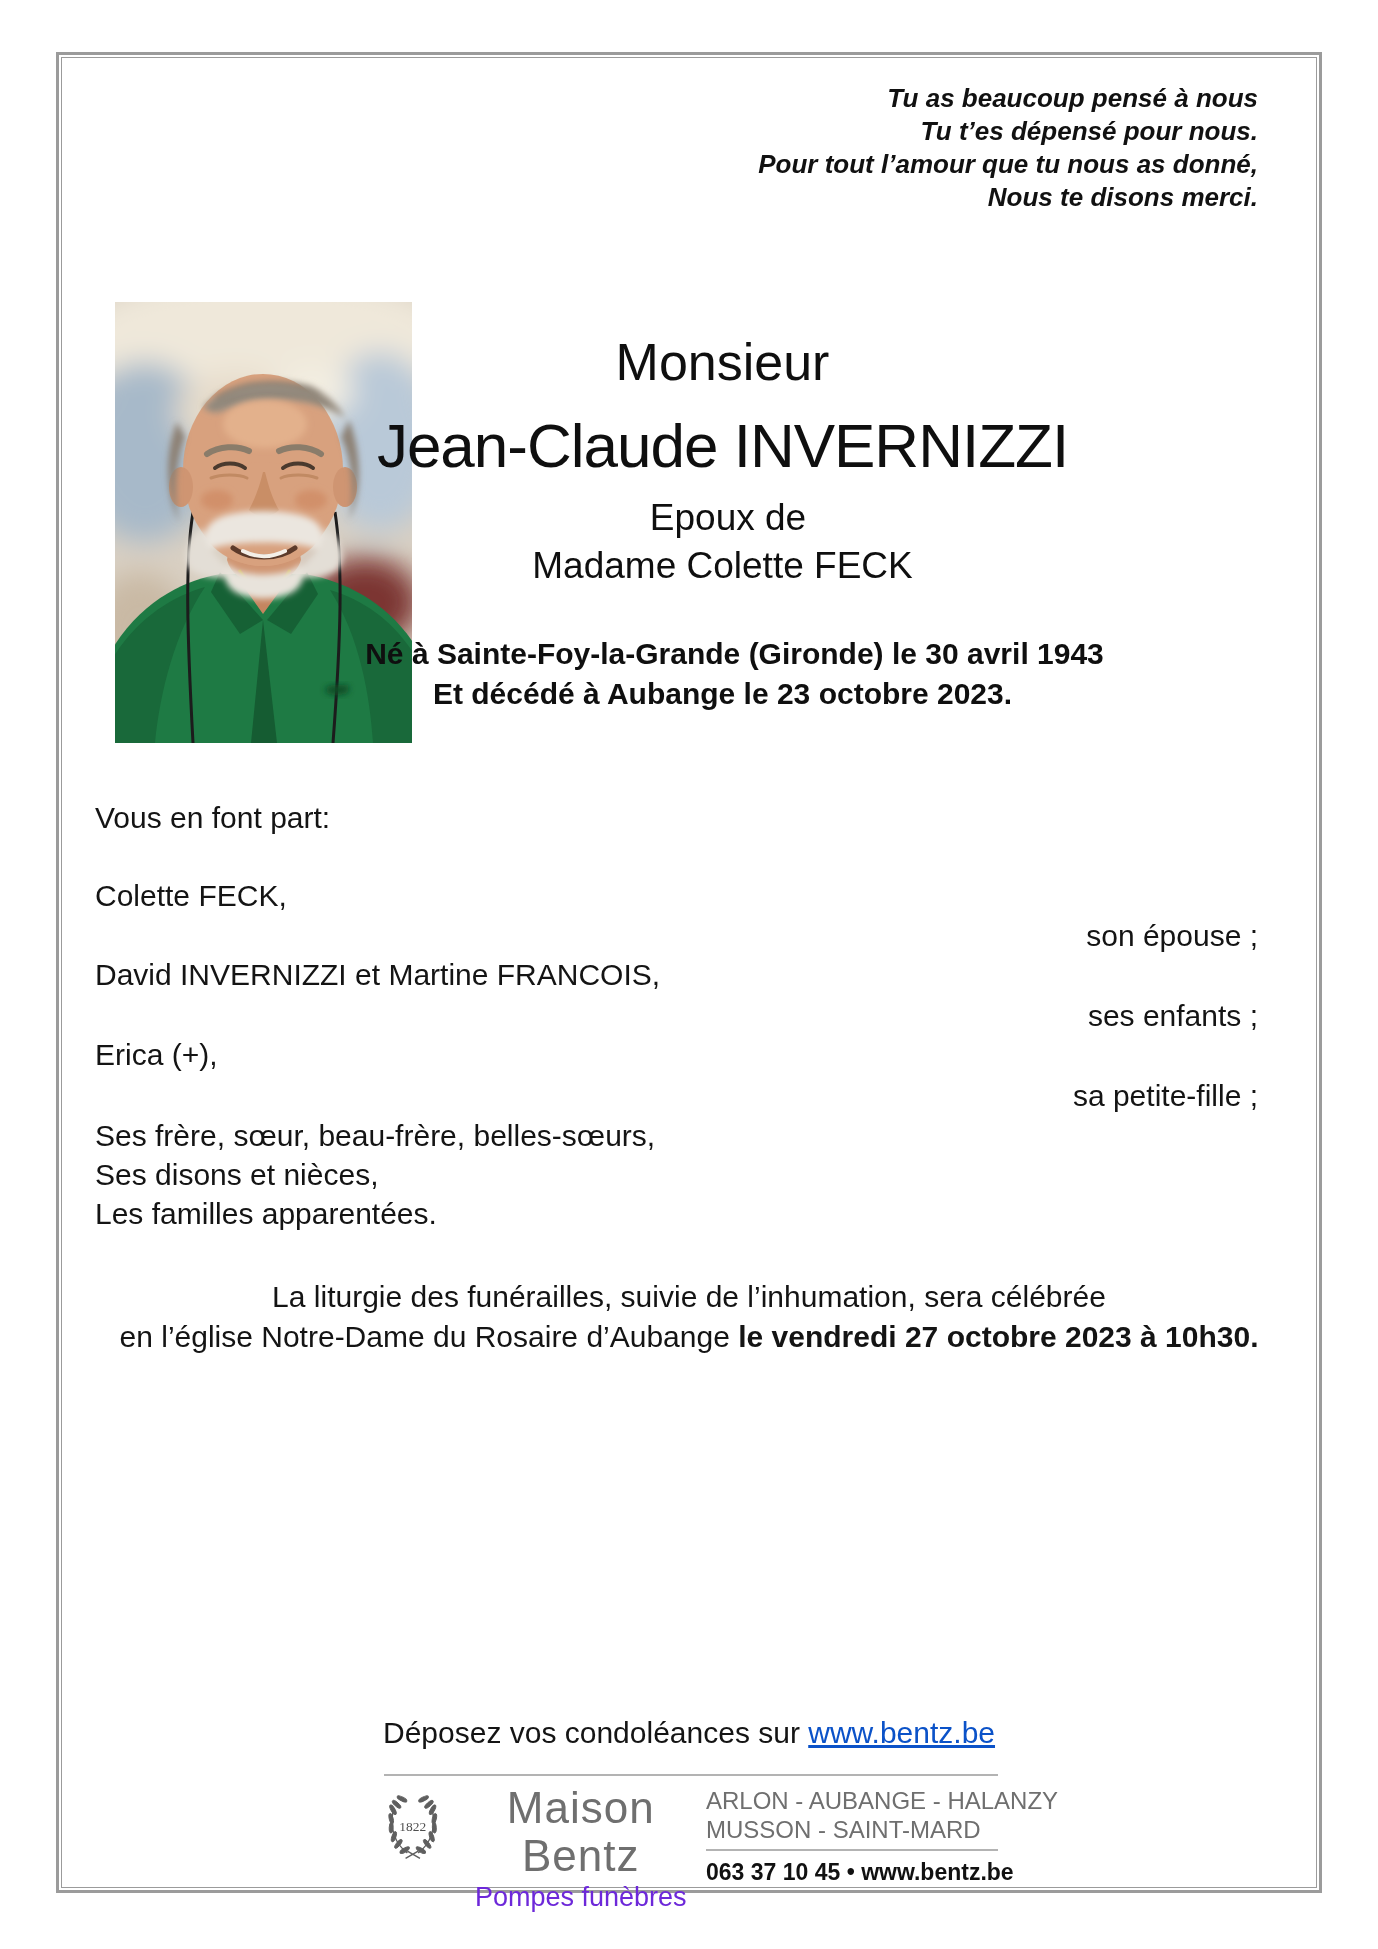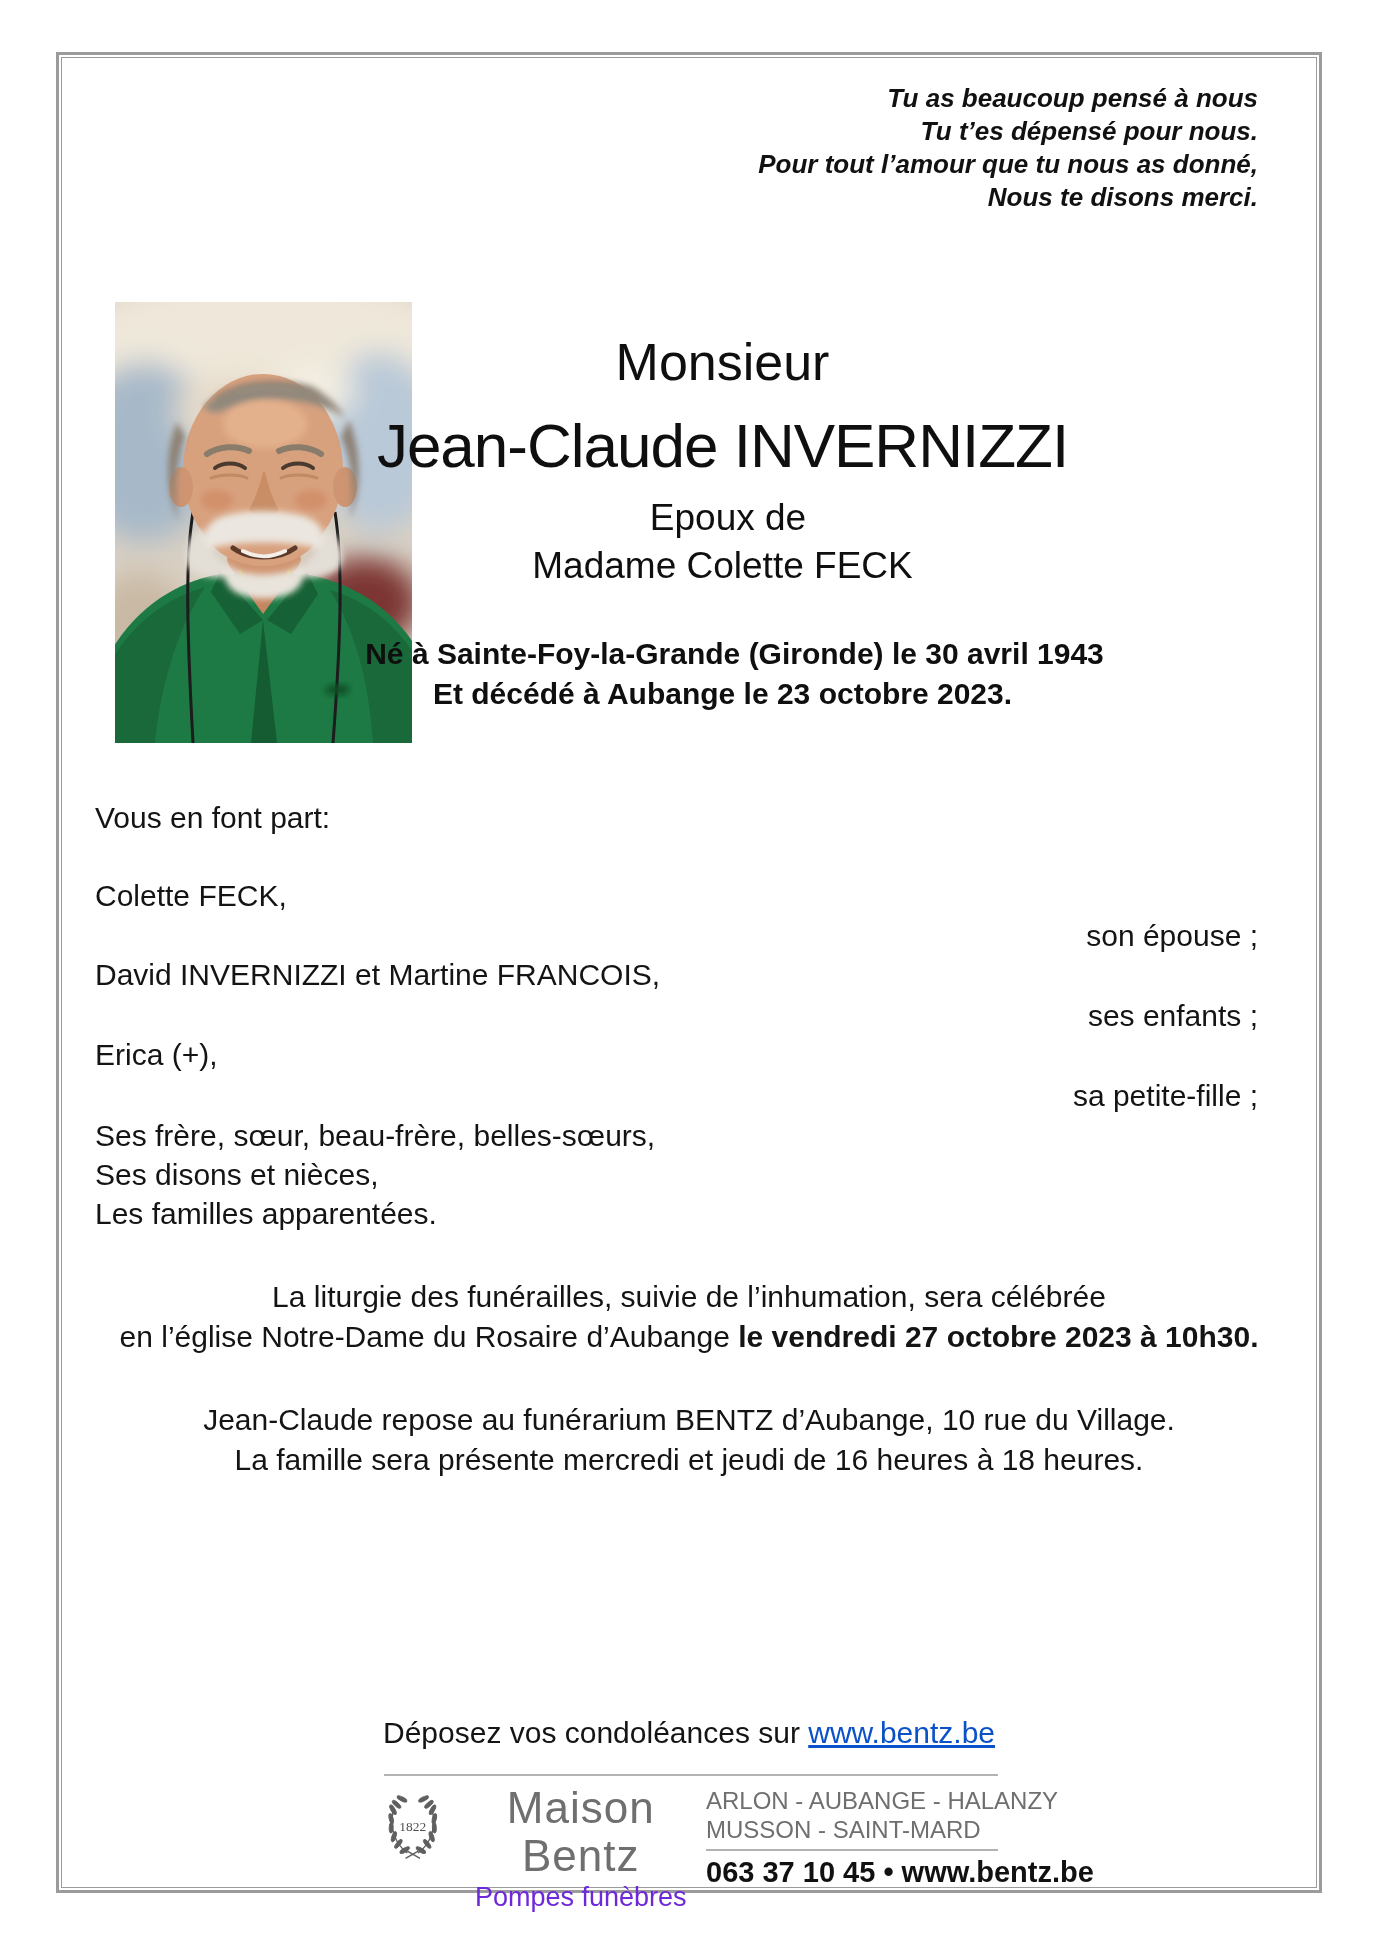--- a/index.html
+++ b/index.html
@@ -64,21 +64,21 @@
     border-top:2px solid #b3b3b3;
     padding-top:8px;
   }
   .footer-row{display:flex;align-items:flex-start;}
   .brand-block{margin-left:14px;text-align:center;}
   .brand-name{font-size:44px;line-height:48px;color:#6f6f6f;letter-spacing:1px;}
   .brand-tagline{font-size:27px;line-height:34px;color:#6d28d9;}
   .contact-block{margin-left:auto;text-align:left;width:292px;padding-top:2px;}
   .cities{font-size:24px;line-height:29px;color:#6f6f6f;white-space:nowrap;}
   .contact-divider{border-bottom:2px solid #b3b3b3;margin:5px 0 6px 0;}
-  .phone-web{font-size:29px;line-height:30px;font-weight:bold;color:#111;white-space:nowrap;}
+  .phone-web{font-size:23px;line-height:30px;font-weight:bold;color:#111;white-space:nowrap;}
 </style>
 </head>
 <body>
 
 <div id="page">
 
   <div class="frame">
     <div class="frame-inner"></div>
   </div>
 
@@ -201,24 +201,20 @@
 
   <div class="line left-line" style="top:1116px">Ses frère, sœur, beau-frère, belles-sœurs,</div>
   <div class="line left-line" style="top:1155px">Ses disons et nièces,</div>
   <div class="line left-line" style="top:1194px">Les familles apparentées.</div>
 
   <div class="centered" style="top:1277px">
     <div>La liturgie des funérailles, suivie de l’inhumation, sera célébrée</div>
     <div><span>en l’église Notre-Dame du Rosaire d’Aubange </span><span class="bold-seg">le vendredi 27 octobre 2023 à 10h30.</span></div>
   </div>
 
-  <div class="centered" style="top:1400px">
-    <div>Jean-Claude repose au funérarium BENTZ d’Aubange, 10 rue du Village.</div>
-    <div>La famille sera présente mercredi et jeudi de 16 heures à 18 heures.</div>
-  </div>
 
   <div class="centered" style="top:1713px">
     <span>Déposez vos condoléances sur </span><a class="condolence-link">www.bentz.be</a>
   </div>
 
   <div class="footer">
     <div class="footer-row">
 
       <svg width="64" height="82" viewBox="0 0 64 82" xmlns="http://www.w3.org/2000/svg">
         <g stroke="#5f5f5f" fill="#5f5f5f">

